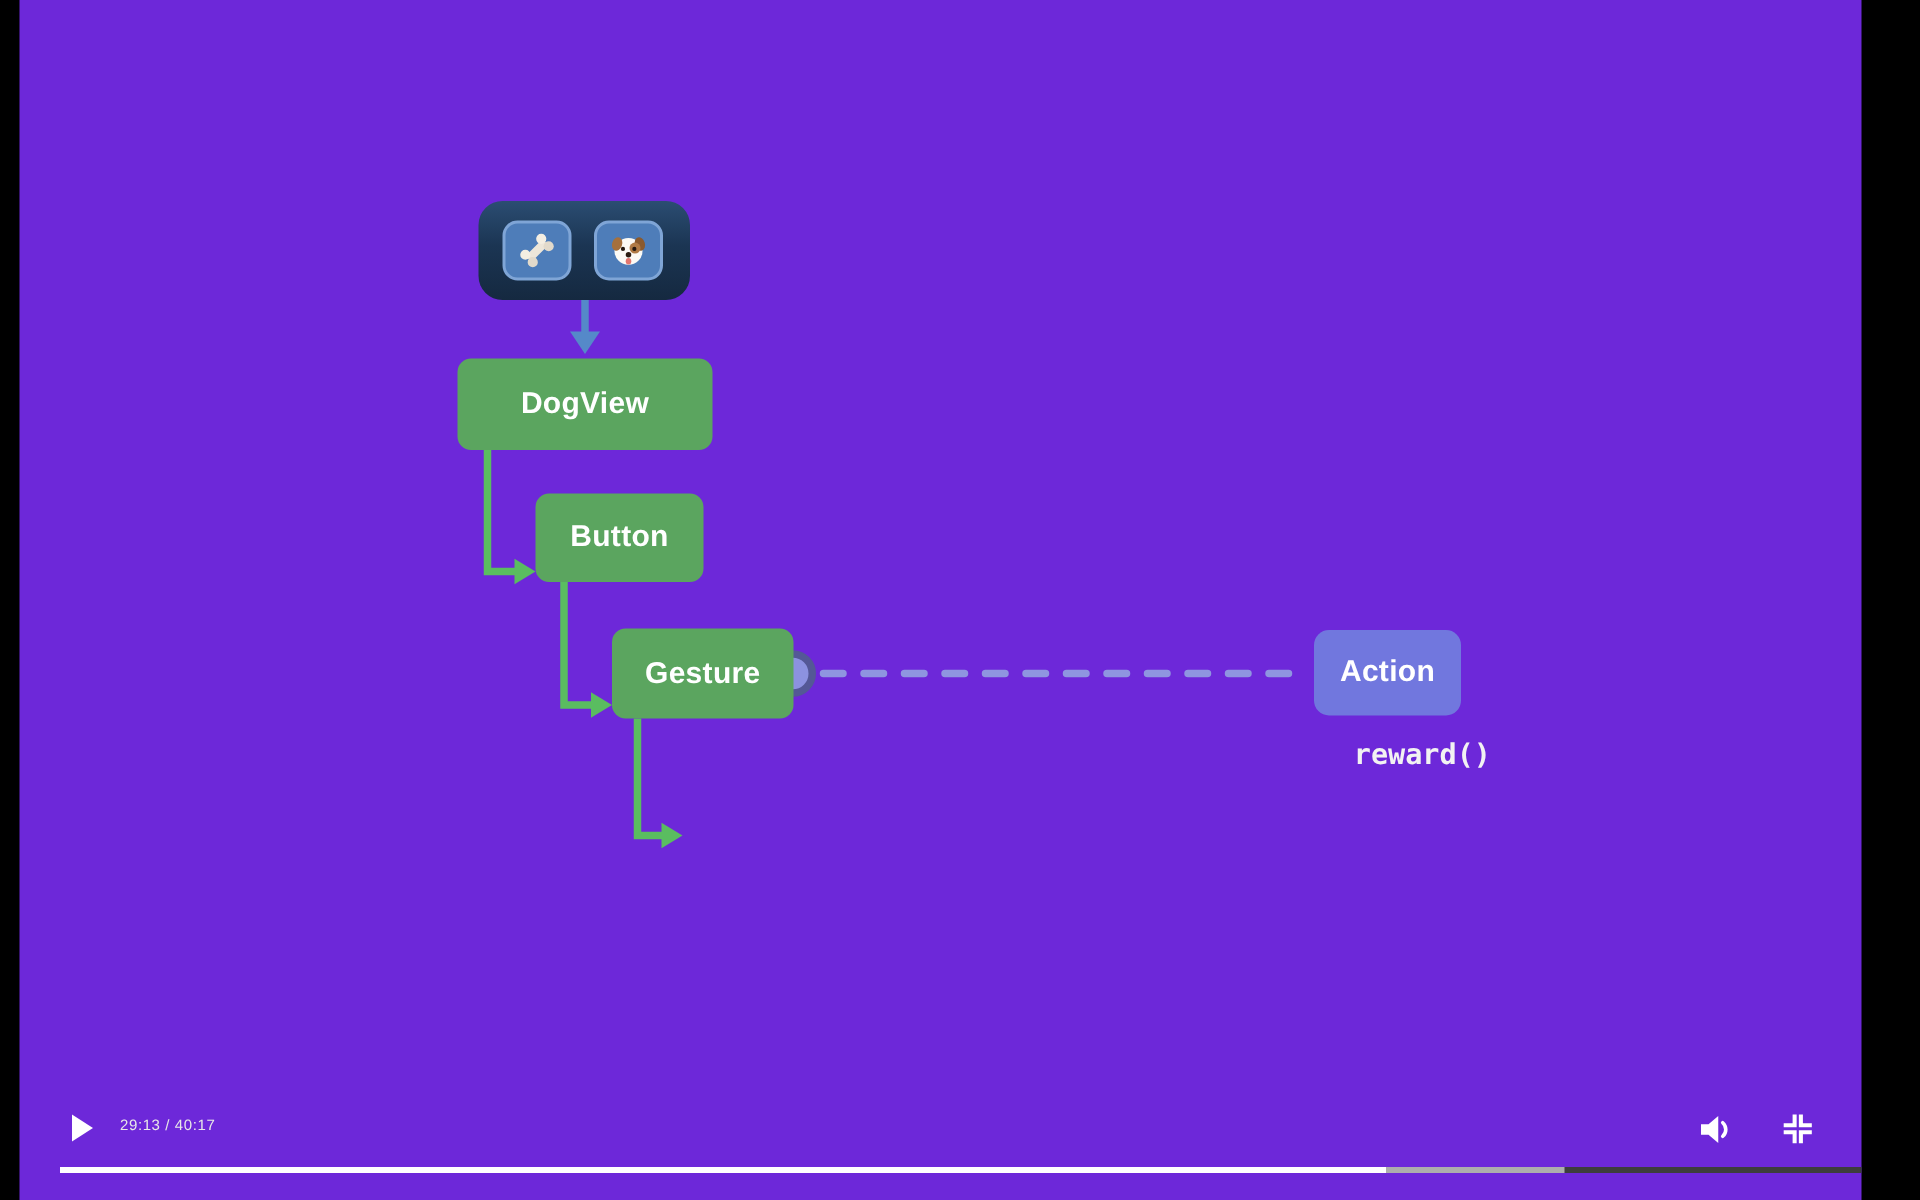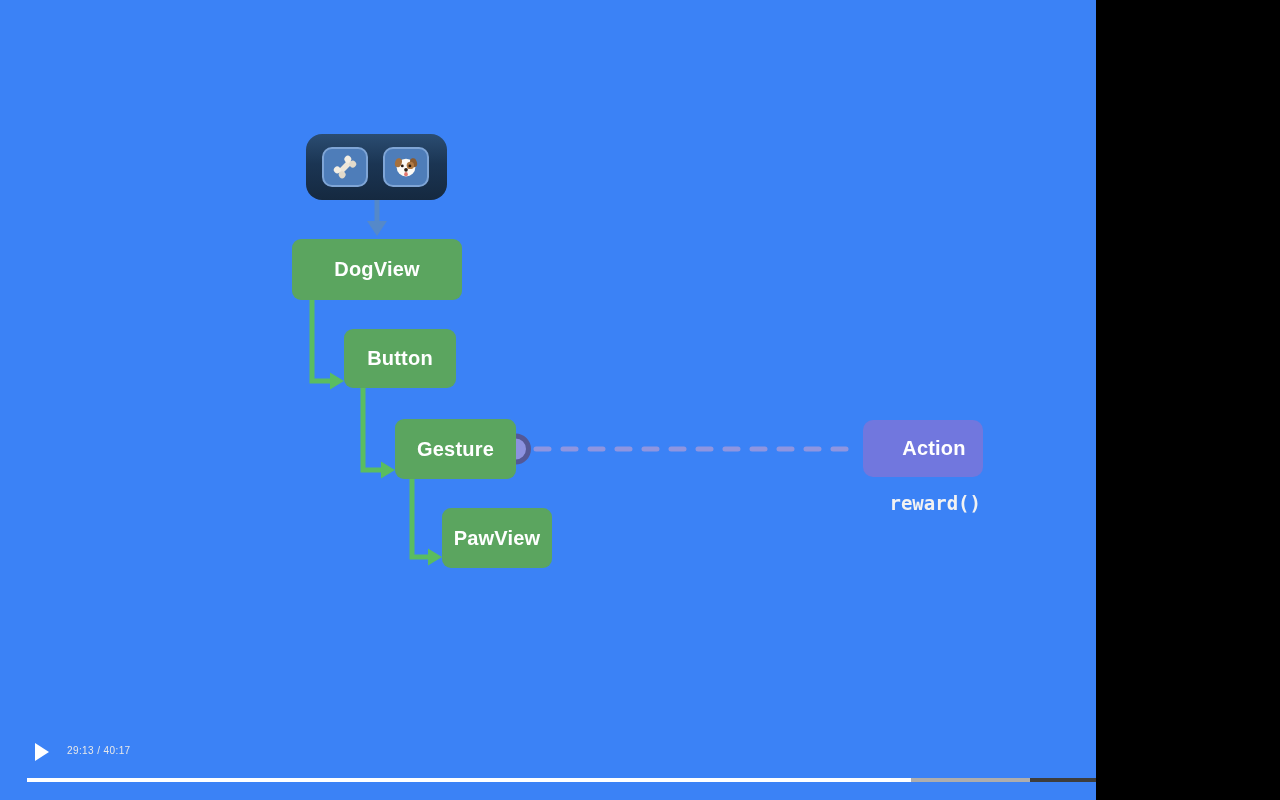--- a/index.html
+++ b/index.html
@@ -1,23 +1,23 @@
 <!DOCTYPE html>
 <html><head>
 <meta charset="utf-8">
 <style>
   html,body{margin:0;padding:0;background:#000;}
-  #stage{position:relative;width:1096px;height:800px;background:#3b82f6;overflow:hidden;
-         font-family:"Liberation Sans","DejaVu Sans",sans-serif;}
+  #stage{position:relative;width:1228px;height:800px;background:#6d28d9;overflow:hidden;
+         font-family:"Liberation Sans","DejaVu Sans",sans-serif;margin-left:13px;}
 
   
   .node{position:absolute;display:flex;align-items:center;justify-content:center;
         color:#fff;font-size:20px;font-weight:700;letter-spacing:.2px;border-radius:9px;}
   .node.green{background:#5BA55F;}
-  .node.purple{background:#7177DE;border-radius:10px;padding-left:22px;}
+  .node.purple{background:#7177DE;border-radius:10px;}
 
   #dogview{left:292px;top:239px;width:170px;height:61px;}
   #buttonnode{left:344px;top:329px;width:112px;height:59px;}
   #gesture{left:395px;top:419px;width:121px;height:60px;}
   #pawview{left:442px;top:508px;width:110px;height:60px;}
   #action{left:863px;top:420px;width:98px;height:57px;}
 
   #toolbar{position:absolute;left:306px;top:134px;width:141px;height:66px;border-radius:16px;
            background:linear-gradient(180deg,#2B4D72 0%,#1B3553 45%,#152940 100%);}
   .tb-btn{position:absolute;top:13px;width:46px;height:40px;border-radius:10px;
@@ -108,23 +108,20 @@
 
   <div class="node green" id="dogview">
     <span>DogView</span>
   </div>
   <div class="node green" id="gesture">
     <span>Gesture</span>
   </div>
   <div class="node green" id="buttonnode">
     <span>Button</span>
   </div>
-  <div class="node green" id="pawview">
-    <span>PawView</span>
-  </div>
   <div class="node purple" id="action">
     <span>Action</span>
   </div>
 
   <div id="reward-label">reward()</div>
 
   <div class="ctrl" id="play-button">
     <svg width="18" height="20" viewBox="0 0 18 20">
       <polygon points="2,1 16,10 2,19" fill="#fff"></polygon>
     </svg>

